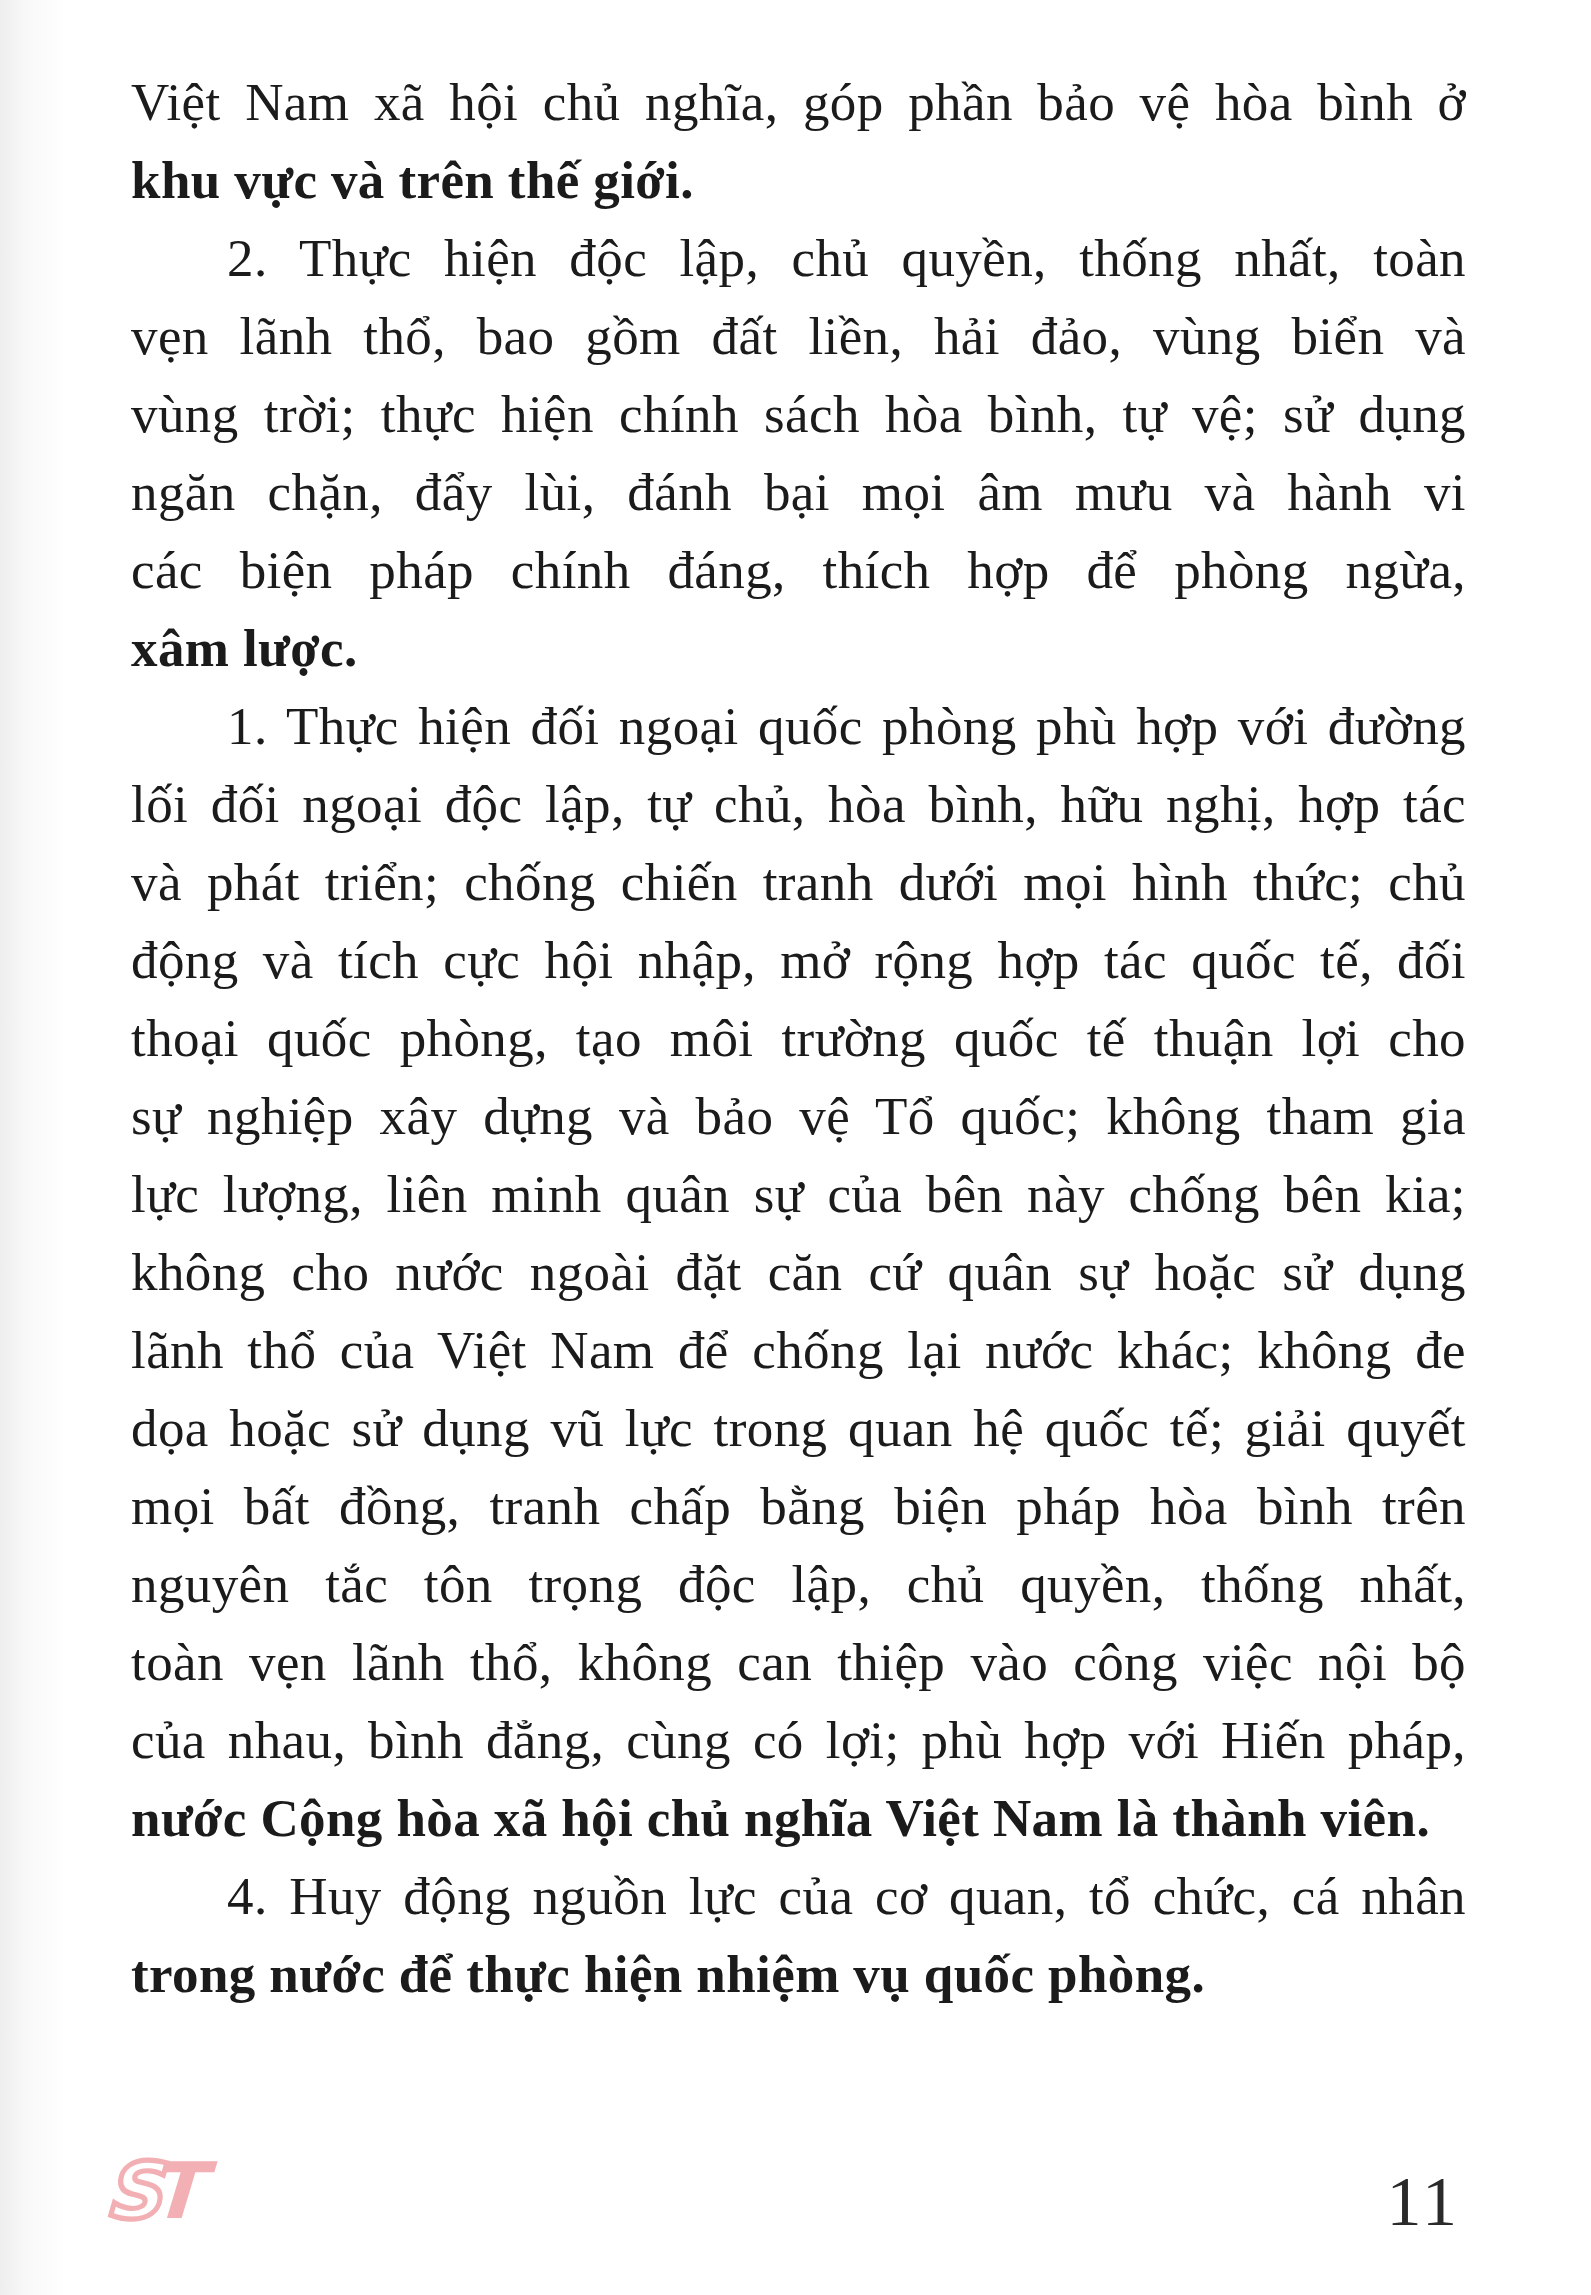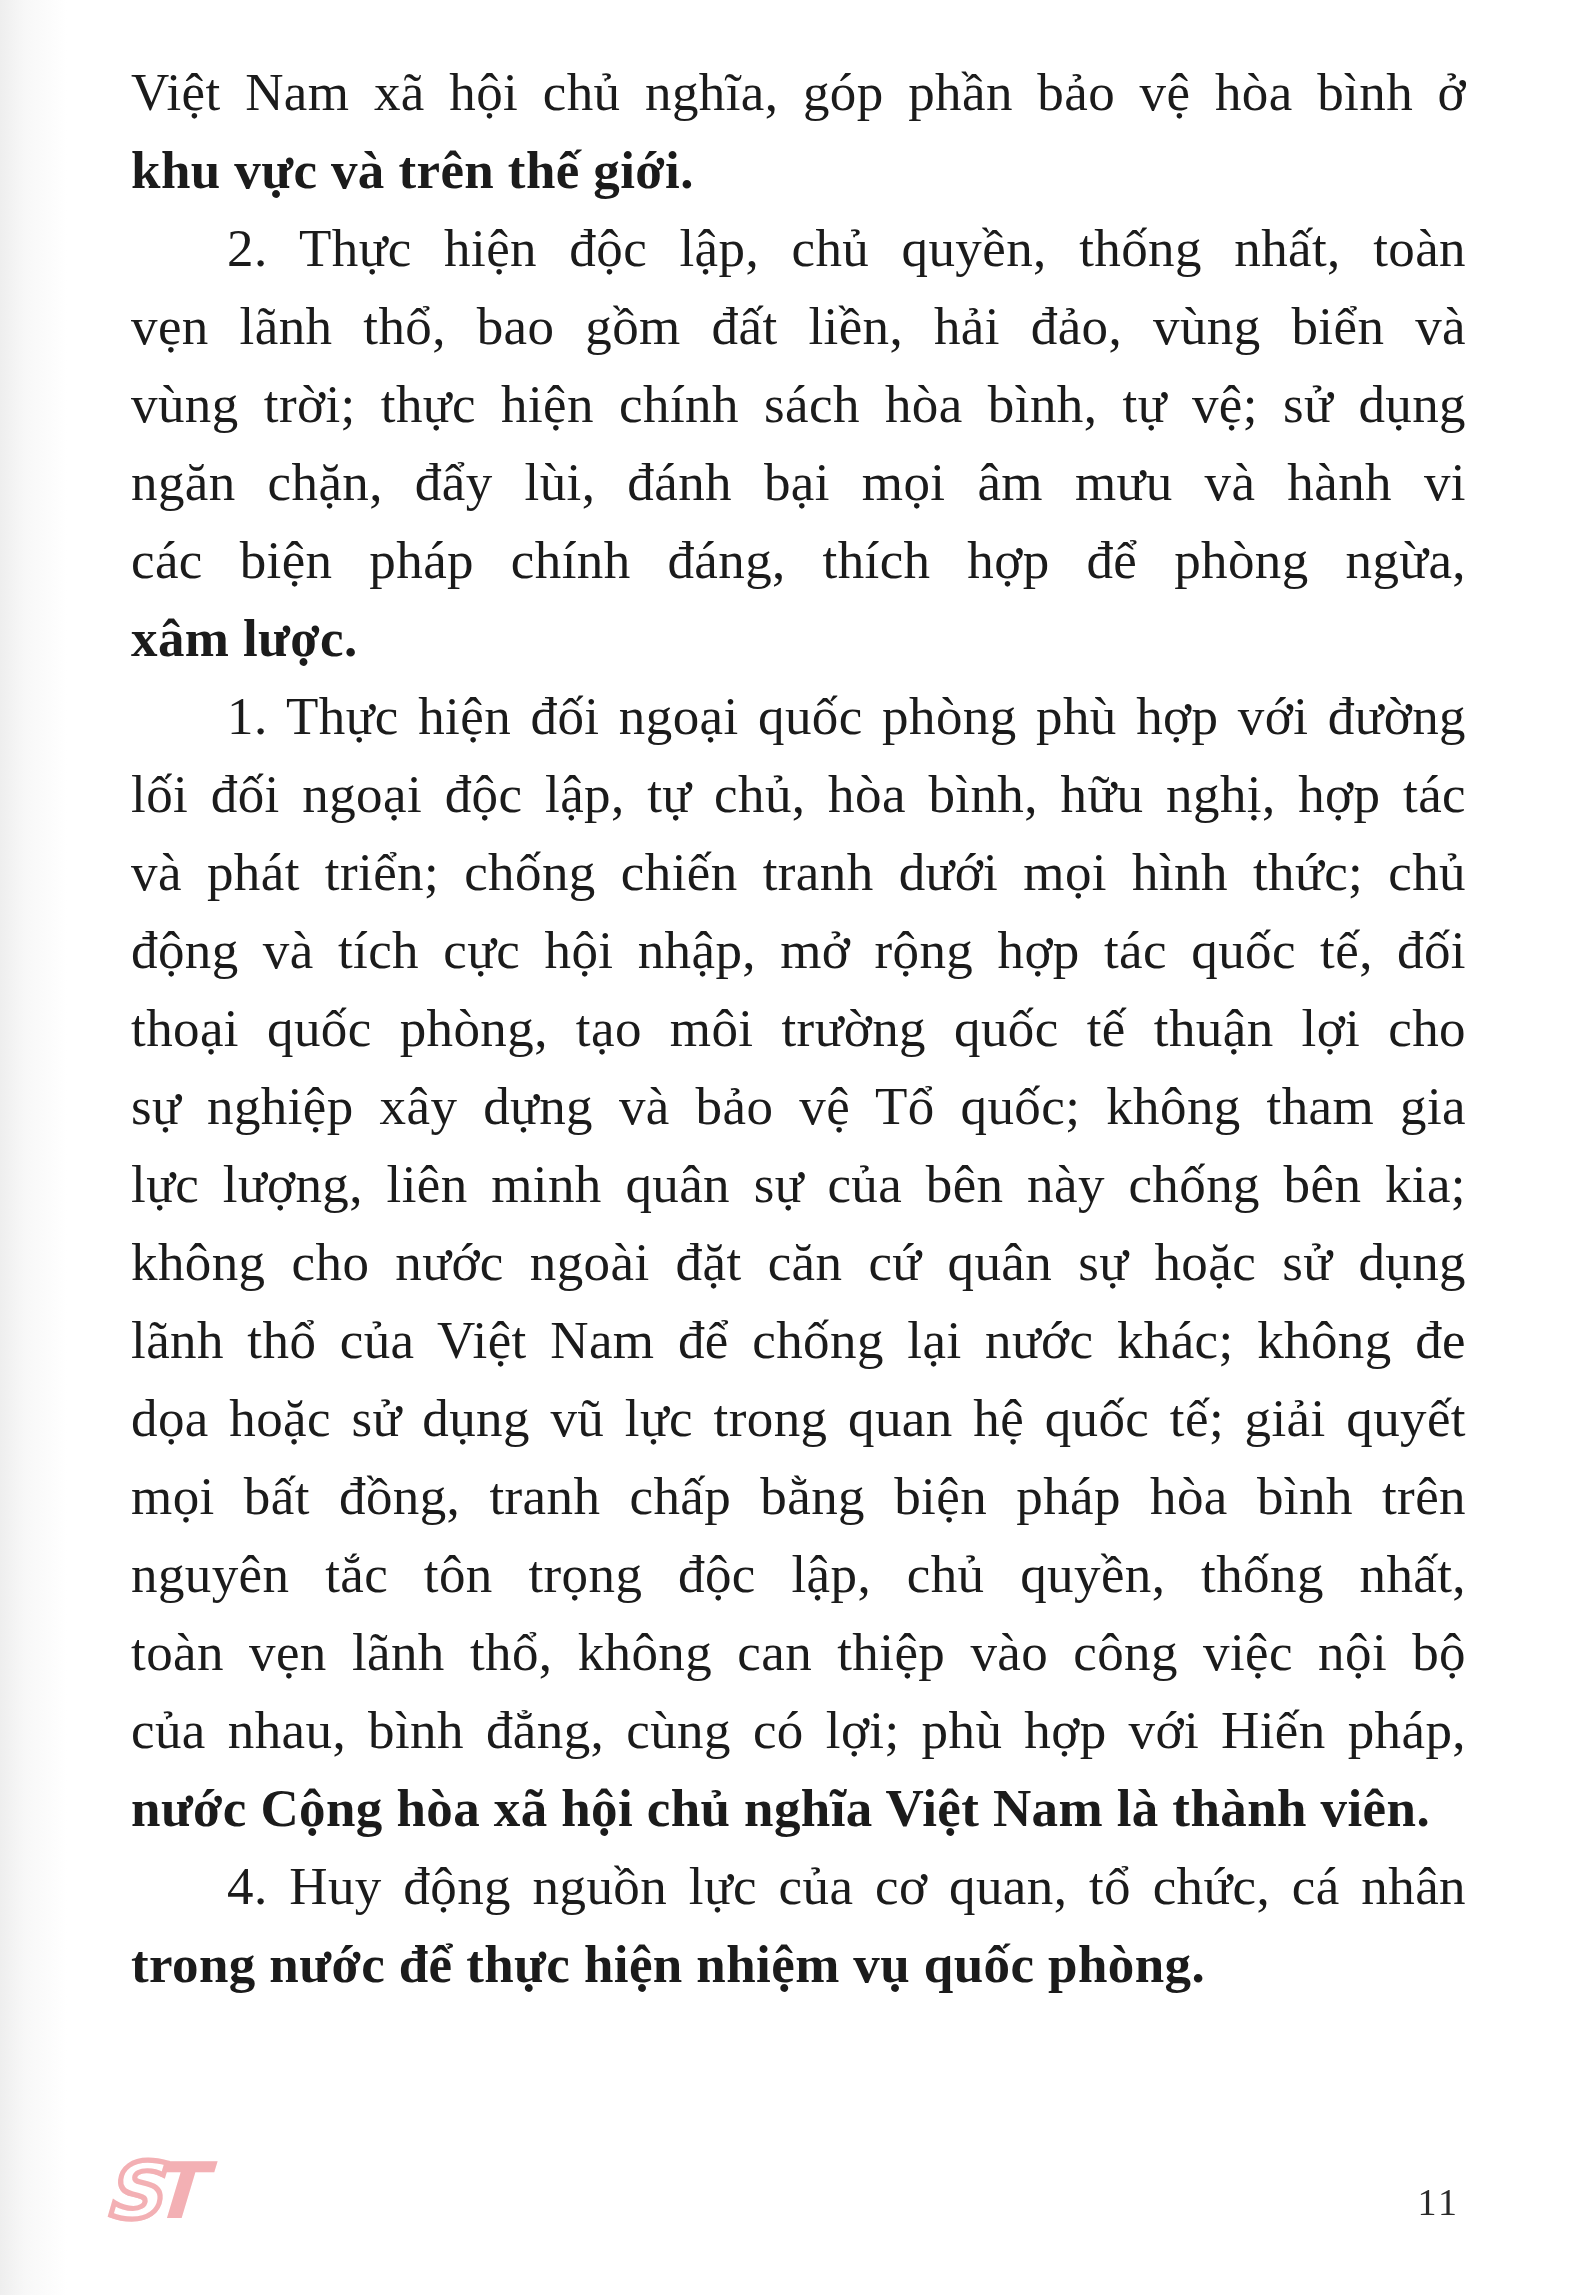--- a/index.html
+++ b/index.html
@@ -20,21 +20,21 @@
   .edge-shade {
     position: absolute;
     left: 0; top: 0; bottom: 0;
     width: 67px;
     background: linear-gradient(to right, #eeeeee 0px, #f8f8f8 38%, #ffffff 100%);
     pointer-events: none;
   }
   .text-block {
     position: absolute;
     left: 131px;
-    top: 53px;
+    top: 63px;
     width: 1335px;
   }
   .para { margin: 0; padding: 0; }
   .line {
     height: 78px;
     line-height: 78px;
     font-size: 53px;
     text-align: justify;
     text-align-last: justify;
     white-space: normal;
@@ -70,21 +70,21 @@
   }
   .st-logo .st-t {
     position: relative;
     z-index: 1;
     color: #f3b0b4;
   }
   .page-number {
     position: absolute;
     right: 131px;
     top: 2175px;
-    font-size: 38px;
+    font-size: 70px;
     line-height: 54px;
     color: #2a2a2a;
     letter-spacing: 3px;
   }
 </style>
 </head>
 <body>
 
 <div class="page">
   <div class="edge-shade"></div>

